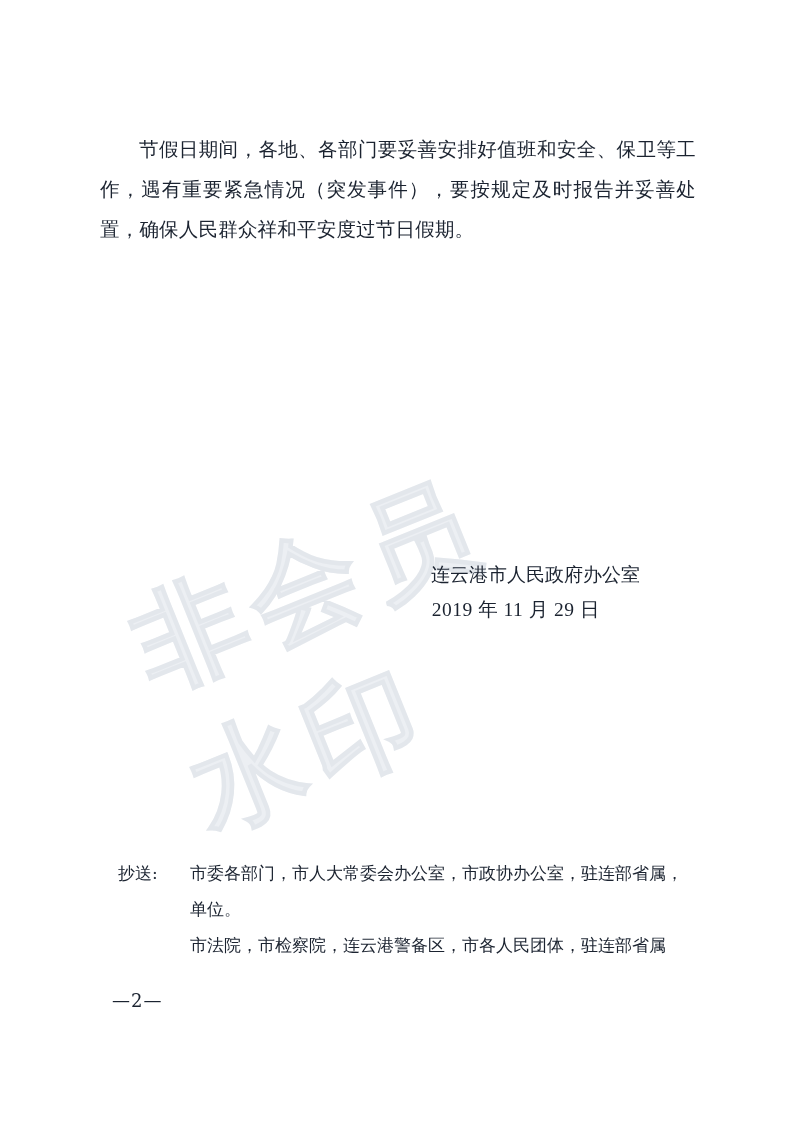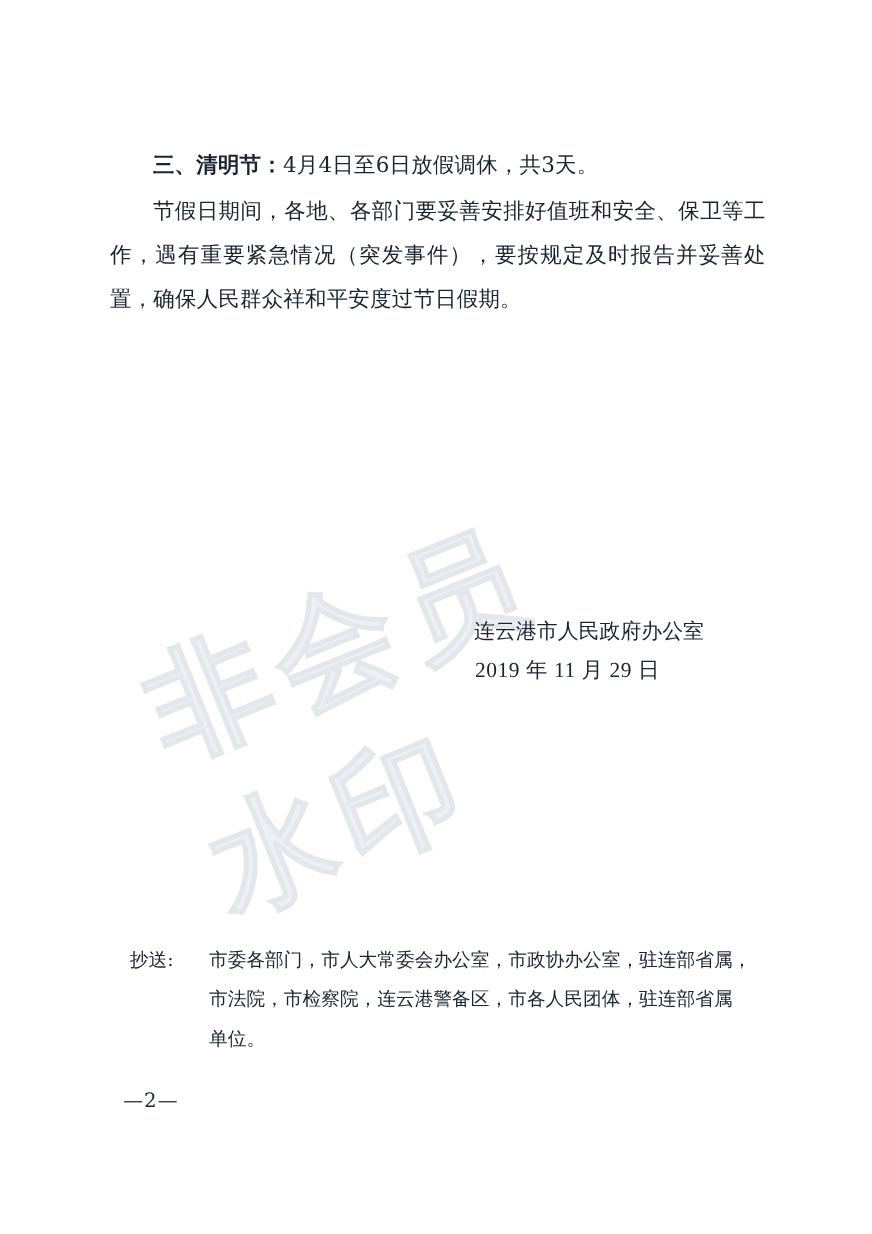--- a/index.html
+++ b/index.html
@@ -122,36 +122,35 @@
   }
 </style>
 </head>
 <body>
 
 <div class="page">
 
   <div class="watermark">非会员水印</div>
 
   <div class="content">
-    <p class="body-para"><span class="lead">三、清明节：</span><span>4月4日至6日放假调休，共3天。</span></p>
 
 
 
 
     <p class="body-para"><span>节假日期间，各地、各部门要妥善安排好值班和安全、保卫等工作，遇有重要紧急情况（突发事件），要按规定及时报告并妥善处置，确保人民群众祥和平安度过节日假期。</span></p>
   </div>
 
   <div class="signature">
     <div class="org">连云港市人民政府办公室</div>
     <div class="date">2019 年 11 月 29 日</div>
   </div>
 
   <div class="distribution">
     <div class="dist-row">
       <span class="dist-label">抄送:</span><span>市委各部门，市人大常委会办公室，市政协办公室，驻连部省属，</span>
     </div>
+    <div class="dist-line-indent">单位。</div>
     <div class="dist-line-indent">市法院，市检察院，连云港警备区，市各人民团体，驻连部省属</div>
-    <div class="dist-line-indent">单位。</div>
   </div>
 
   <div class="page-number">—2—</div>
 
 </div>
 
 </body></html>

